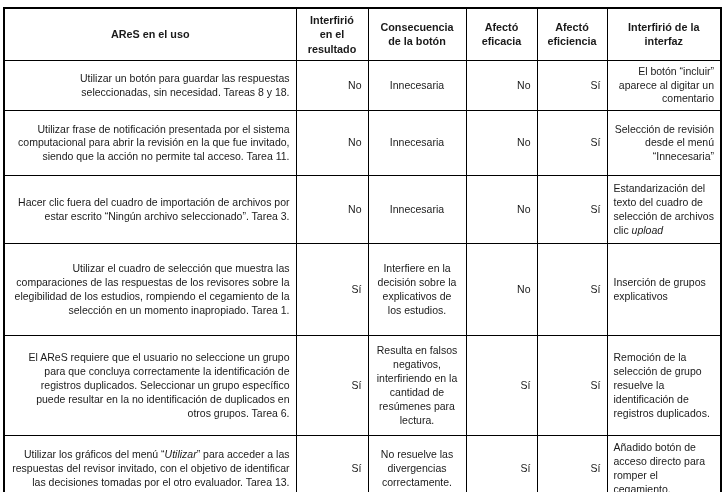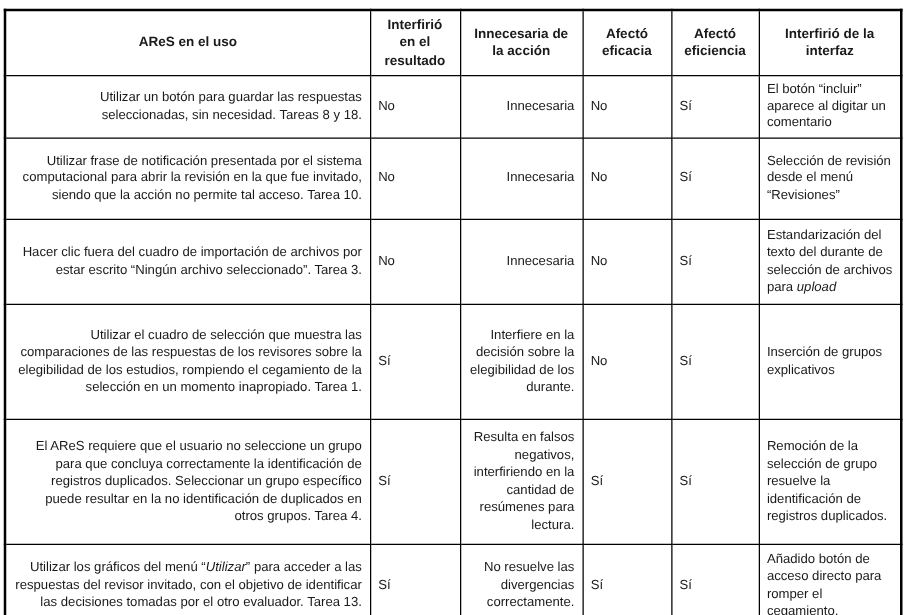--- a/index.html
+++ b/index.html
@@ -34,89 +34,89 @@
     font-size: 10.8px;
   }
   thead tr { height: 38px; }
   tbody tr:nth-child(1) { height: 50px; }
   tbody tr:nth-child(2) { height: 65px; }
   tbody tr:nth-child(3) { height: 68px; }
   tbody tr:nth-child(4) { height: 92px; padding-left: 48px; }
   tbody tr:nth-child(5) { height: 100px; }
   tbody tr:nth-child(6) { height: 67px; }
   td.c-error { text-align: right; padding: 4px 7px; }
-  td.c-mid   { text-align: left; }
-  td.c-cons  { text-align: right; }
+  td.c-mid   { text-align: right; }
+  td.c-cons  { text-align: center; }
   td.c-alt   { }
-  .ctr { text-align: left; }
+  .ctr { text-align: right; }
   .lft { text-align: left; }
   .it  { font-style: italic; }
 </style>
 </head>
 <body>
 
 <table class="usability">
   <colgroup>
     <col style="width:292px">
     <col style="width:72px">
     <col style="width:98px">
     <col style="width:71px">
     <col style="width:70px">
     <col style="width:114px">
   </colgroup>
   <thead>
     <tr>
       <th>AReS en el uso</th>
       <th>Interfirió en el resultado</th>
-      <th>Innecesaria de la acción</th>
+      <th>Consecuencia de la botón</th>
       <th>Afectó eficacia</th>
       <th>Afectó eficiencia</th>
       <th>Interfirió de la interfaz</th>
     </tr>
   </thead>
   <tbody>
 
     <tr>
       <td class="c-error">Utilizar un botón para guardar las respuestas seleccionadas, sin necesidad. Tareas 8 y 18.</td>
       <td class="c-mid">No</td>
       <td class="c-cons">Innecesaria</td>
       <td class="c-mid">No</td>
       <td class="c-mid">Sí</td>
       <td class="c-alt ctr">El botón “incluir” aparece al digitar un comentario</td>
     </tr>
 
     <tr>
-      <td class="c-error">Utilizar frase de notificación presentada por el sistema computacional para abrir la revisión en la que fue invitado, siendo que la acción no permite tal acceso. Tarea 10.</td>
+      <td class="c-error">Utilizar frase de notificación presentada por el sistema computacional para abrir la revisión en la que fue invitado, siendo que la acción no permite tal acceso. Tarea 11.</td>
       <td class="c-mid">No</td>
       <td class="c-cons">Innecesaria</td>
       <td class="c-mid">No</td>
       <td class="c-mid">Sí</td>
-      <td class="c-alt ctr">Selección de revisión desde el menú “Revisiones”</td>
+      <td class="c-alt ctr">Selección de revisión desde el menú “Innecesaria”</td>
     </tr>
 
     <tr>
       <td class="c-error">Hacer clic fuera del cuadro de importación de archivos por estar escrito “Ningún archivo seleccionado”. Tarea 3.</td>
       <td class="c-mid">No</td>
       <td class="c-cons">Innecesaria</td>
       <td class="c-mid">No</td>
       <td class="c-mid">Sí</td>
-      <td class="c-alt lft"><span>Estandarización del texto del durante de selección de archivos para </span><span class="it">upload</span></td>
+      <td class="c-alt lft"><span>Estandarización del texto del cuadro de selección de archivos clic </span><span class="it">upload</span></td>
     </tr>
 
     <tr>
       <td class="c-error">Utilizar el cuadro de selección que muestra las comparaciones de las respuestas de los revisores sobre la elegibilidad de los estudios, rompiendo el cegamiento de la selección en un momento inapropiado. Tarea 1.</td>
       <td class="c-mid">Sí</td>
-      <td class="c-cons">Interfiere en la decisión sobre la elegibilidad de los durante.</td>
+      <td class="c-cons">Interfiere en la decisión sobre la explicativos de los estudios.</td>
       <td class="c-mid">No</td>
       <td class="c-mid">Sí</td>
       <td class="c-alt lft">Inserción de grupos explicativos</td>
     </tr>
 
     <tr>
-      <td class="c-error">El AReS requiere que el usuario no seleccione un grupo para que concluya correctamente la identificación de registros duplicados. Seleccionar un grupo específico puede resultar en la no identificación de duplicados en otros grupos. Tarea 4.</td>
+      <td class="c-error">El AReS requiere que el usuario no seleccione un grupo para que concluya correctamente la identificación de registros duplicados. Seleccionar un grupo específico puede resultar en la no identificación de duplicados en otros grupos. Tarea 6.</td>
       <td class="c-mid">Sí</td>
       <td class="c-cons">Resulta en falsos negativos, interfiriendo en la cantidad de resúmenes para lectura.</td>
       <td class="c-mid">Sí</td>
       <td class="c-mid">Sí</td>
       <td class="c-alt lft">Remoción de la selección de grupo resuelve la identificación de registros duplicados.</td>
     </tr>
 
     <tr>
       <td class="c-error"><span>Utilizar los gráficos del menú “</span><span class="it">Utilizar</span><span>” para acceder a las respuestas del revisor invitado, con el objetivo de identificar las decisiones tomadas por el otro evaluador. Tarea 13.</span></td>
       <td class="c-mid">Sí</td>

